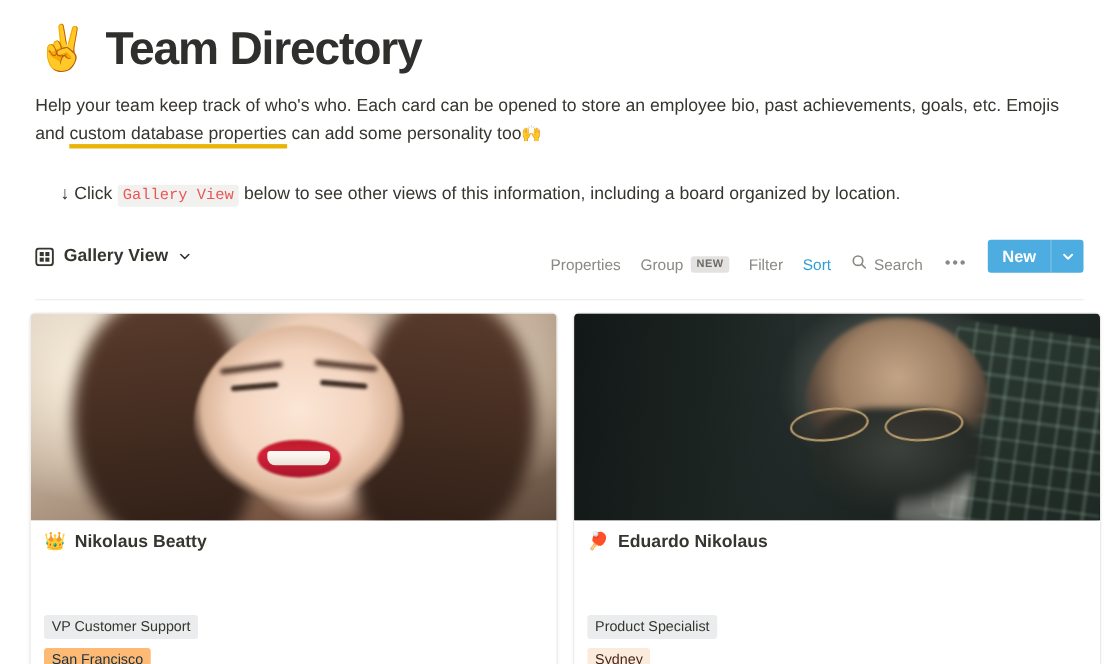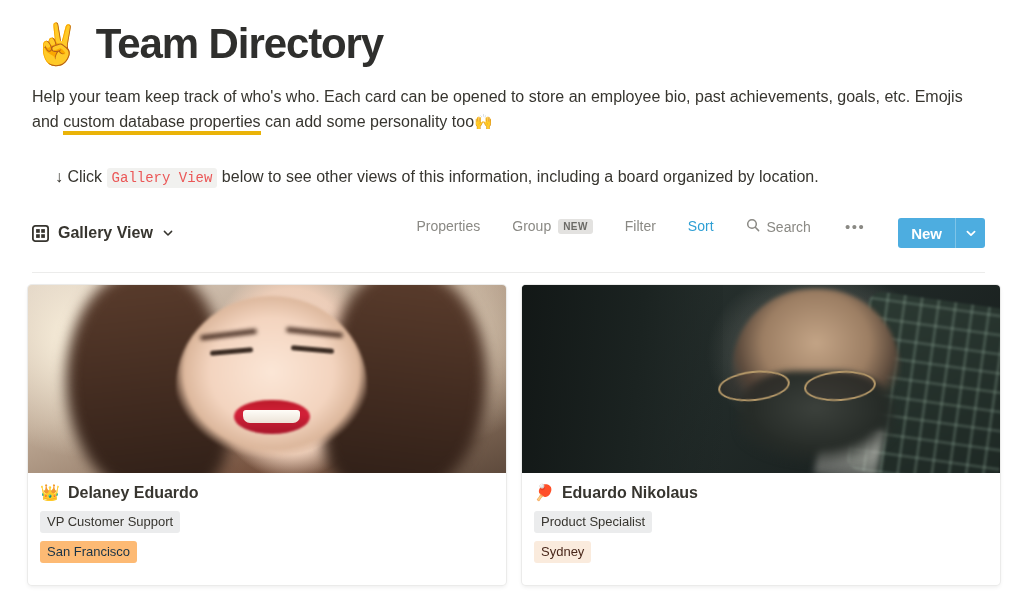--- a/index.html
+++ b/index.html
@@ -60,21 +60,21 @@
     height: 34px;
     display: flex; align-items: center;
   }
   .view-tab { display: flex; align-items: center; gap: 9px; cursor: pointer; }
   .gallery-icon { width: 17px; height: 17px; display: block; }
   .view-name { font-size: 16px; font-weight: bold; color: #37352f; }
   .chev-small { display: block; }
 
   .toolbar-right {
     margin-left: auto;
-    display: flex; align-items: flex-start; gap: 14px;
+    display: flex; align-items: flex-end; gap: 0;
   }
   .tb-item {
     font-size: 14px; color: #8a8984;
     padding: 0 9px; cursor: pointer; white-space: nowrap;
     display: flex; align-items: center; gap: 7px;
   }
   .tb-item.accent { color: #2e9fd4; }
   .new-badge {
     background: #e3e2e0; color: #6b6a66;
     font-size: 10px; font-weight: bold; letter-spacing: .4px;
@@ -122,21 +122,21 @@
     font-size: 16px; font-weight: bold; color: #37352f;
     margin-bottom: 9px;
   }
   .card-emoji { font-size: 16px; line-height: 1; }
   .tag {
     display: inline-block;
     font-size: 13px; line-height: 18px;
     border-radius: 3px; padding: 2px 7px;
     margin-bottom: 8px;
   }
-  .tag-role { background: #ebeced; color: #37352f; }
+  .tag-role { background: #ebeced; color: #37352f; margin-top: 48px; }
   .tag-loc-blue { background: #fdba74; color: #183347; }
   .tag-loc-tan  { background: #faebdd; color: #49271b; }
 
   
   .photo-woman {
     background:
       radial-gradient(ellipse 120px 150px at 55% 46%, #f6ded0 0%, #eccdb8 55%, rgba(236,205,184,0) 72%),
       radial-gradient(circle at 11% 30%, rgba(255,246,226,.95) 0%, rgba(255,246,226,0) 26%),
       radial-gradient(circle at 88% 34%, rgba(249,236,214,.8) 0%, rgba(249,236,214,0) 22%),
       radial-gradient(ellipse 230px 180px at 50% 120%, #6c4330 0%, rgba(108,67,48,0) 70%),
@@ -299,21 +299,21 @@
         <div class="brow l"></div>
         <div class="brow r"></div>
         <div class="eye l"></div>
         <div class="eye r"></div>
         <div class="lips"></div>
         <div class="teeth"></div>
       </div>
       <div class="card-body">
         <div class="card-title">
           <span class="card-emoji">👑</span>
-          <span>Delaney Eduardo</span>
+          <span>Nikolaus Beatty</span>
         </div>
         <div><span class="tag tag-role">VP Customer Support</span></div>
         <div><span class="tag tag-loc-blue">San Francisco</span></div>
       </div>
     </div>
 
     <div class="card">
       <div class="card-photo photo-man">
         <div class="m-dark-left"></div>
         <div class="m-plaid"></div>

